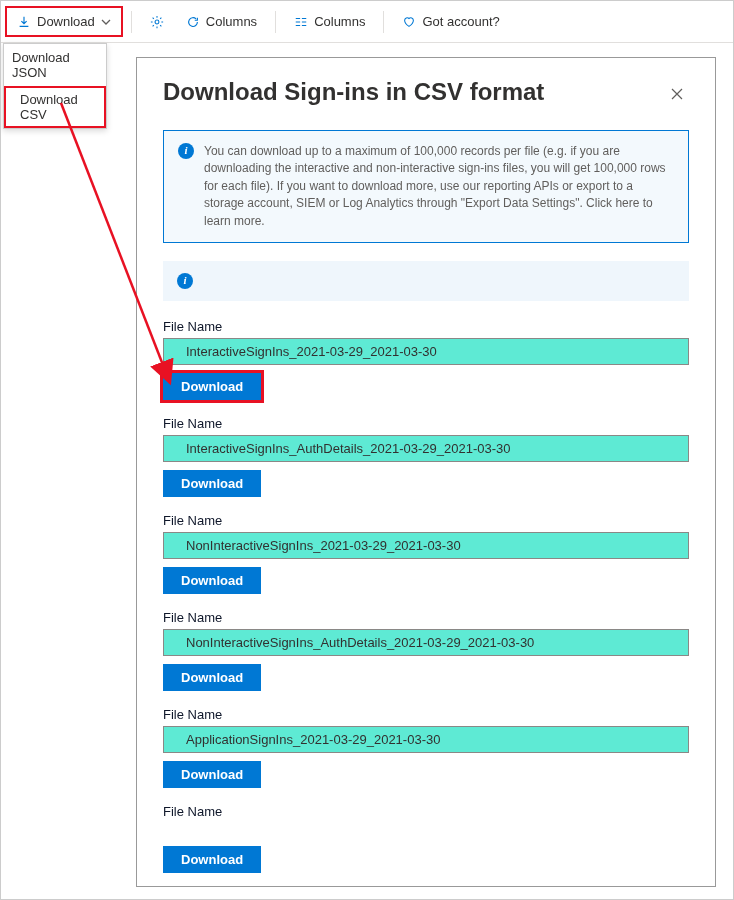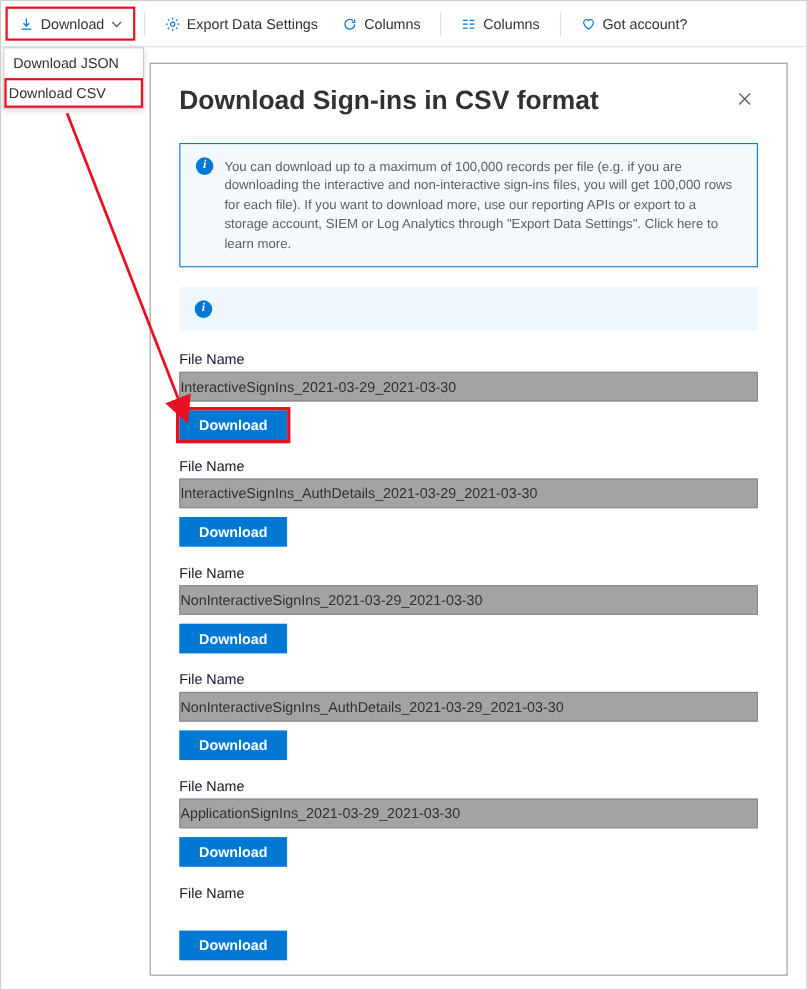--- a/index.html
+++ b/index.html
@@ -37,48 +37,48 @@
     width: 1px; height: 22px; background: #e1dfdd; margin: 0 6px;
   }
   .download-hl {
     border: 2px solid #e81123;
   }
   
   .dropdown {
     position: absolute;
     left: 2px;
     top: 42px;
-    width: 128px;
+    width: 104px;
     background: #fff;
     border: 1px solid #ccc;
     box-shadow: 0 2px 6px rgba(0,0,0,.15);
     z-index: 20;
   }
   .dropdown .item {
     padding: 6px 8px;
     cursor: pointer;
     font-size: 13px;
   }
   .dropdown .item.hl {
     border: 2px solid #e81123;
-    padding: 4px 2px;
+    padding: 4px 14px;
   }
   
   .panel {
     position: absolute;
     left: 135px;
     top: 56px;
     width: 580px;
     height: 830px;
     border: 1px solid #999;
     background: #fff;
     padding: 20px 26px;
   }
   .panel-header {
-    display:flex; justify-content: space-between; align-items: flex-start;
+    display:flex; justify-content: space-between; align-items: flex-end;
     margin-bottom: 24px;
   }
   .panel-title {
     font-size: 24px;
     font-weight: 600;
     color: #323130;
   }
   .close-x {
     font-size: 18px;
     cursor: pointer;
@@ -115,24 +115,24 @@
   }
   .field-group { margin-bottom: 16px; }
   .field-label {
     font-size: 13px;
     color: #0f172a;
     margin-bottom: 4px;
   }
   .field-input {
     width: 100%;
     border: 1px solid #8a8886;
-    padding: 5px 0;
-    font-size: 13px;
-    color: #323130;
-    background: #a3a3a3;
+    padding: 5px 22px;
+    font-size: 13px;
+    color: #323130;
+    background: #5eead4;
   }
   .dl-btn {
     margin-top: 8px;
     background: #0078d4;
     color: #fff;
     border: none;
     padding: 6px 18px;
     font-size: 13px;
     font-weight: 600;
     cursor: pointer;
@@ -166,21 +166,20 @@
     </span>
   </div>
   <div class="tb-sep"></div>
   <div class="tb-btn">
     <span class="icon">
       <svg width="14" height="14" viewBox="0 0 16 16" fill="none" stroke="currentColor" stroke-width="1.2">
           <circle cx="8" cy="8" r="2.2"></circle>
           <path d="M8 1v2M8 13v2M1 8h2M13 8h2M3 3l1.4 1.4M11.6 11.6L13 13M13 3l-1.4 1.4M4.4 11.6L3 13"></path>
         </svg>
     </span>
-    <span>Export Data Settings</span>
   </div>
   <div class="tb-btn">
     <span class="icon">
       <svg width="14" height="14" viewBox="0 0 16 16" fill="none" stroke="currentColor" stroke-width="1.3">
           <path d="M13 8a5 5 0 1 1-1.5-3.5M13 3v3h-3"></path>
         </svg>
     </span>
     <span>Columns</span>
   </div>
   <div class="tb-sep"></div>

